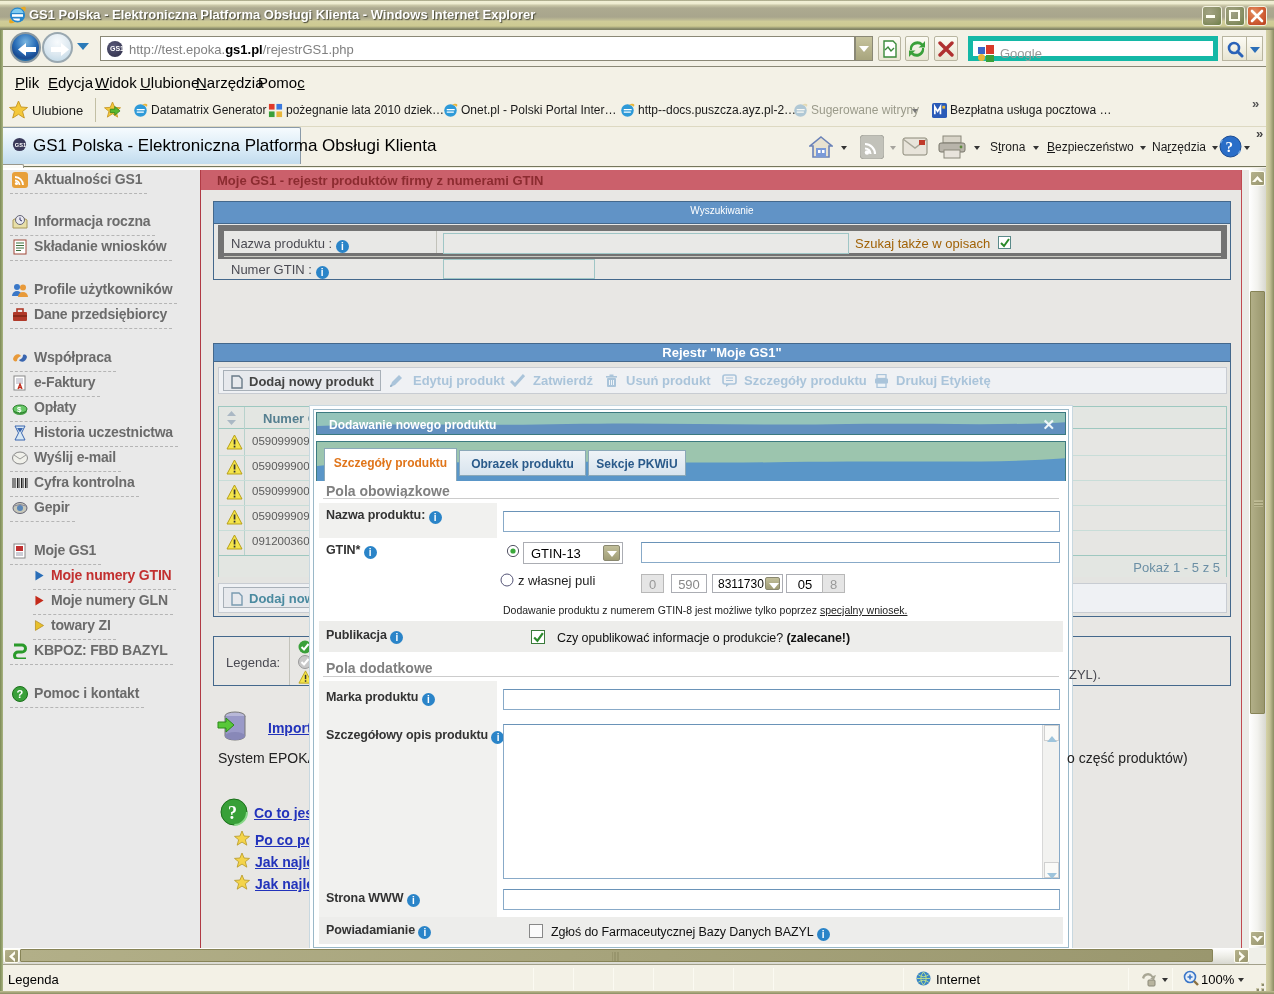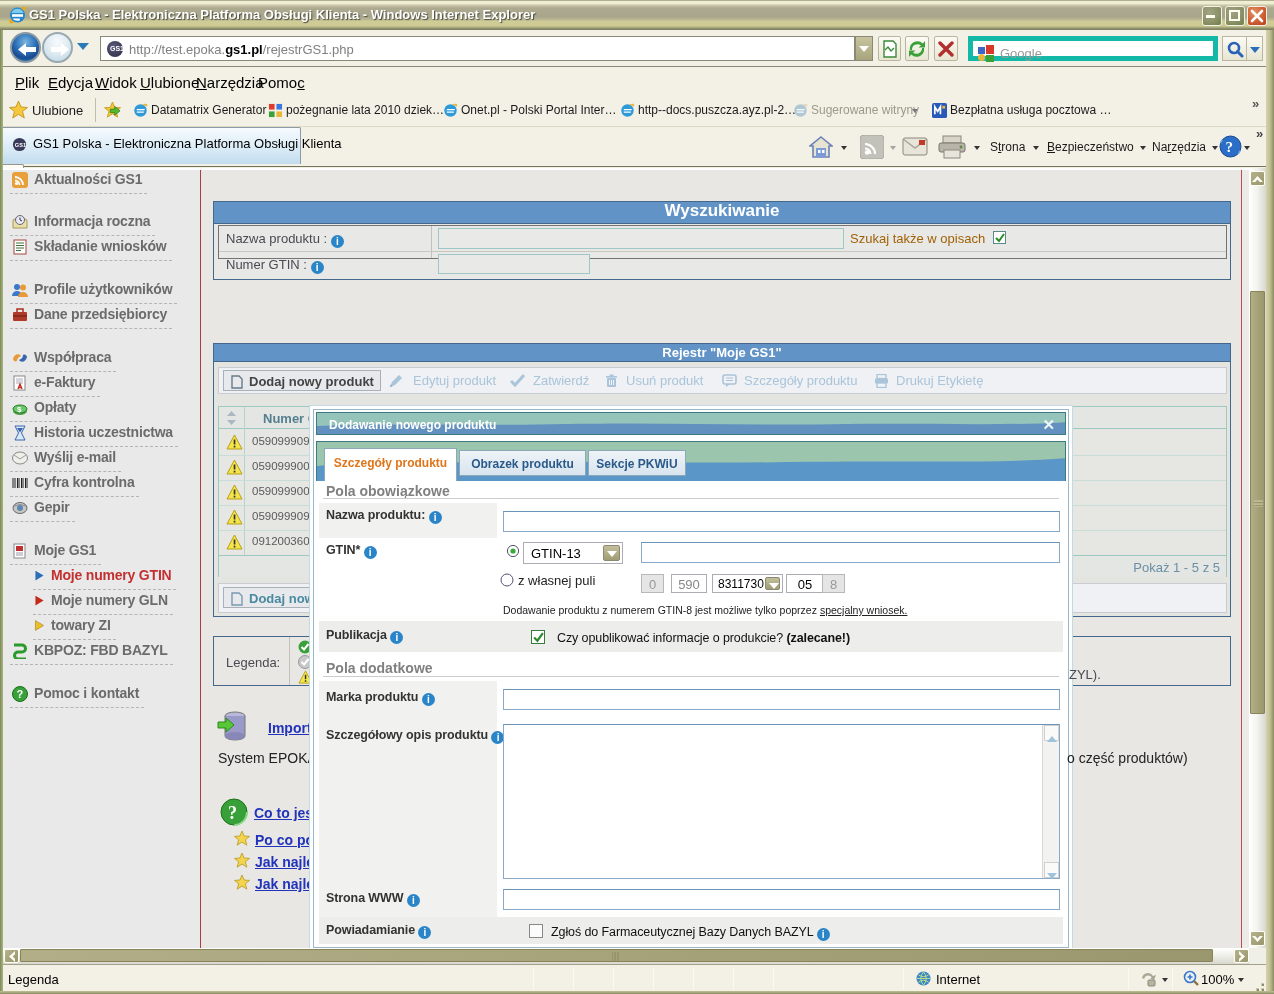--- a/index.html
+++ b/index.html
@@ -53,21 +53,21 @@
 
 
 #favrow { left:0; top:94px; width:1274px; height:33px; background:#f3f1e6; border-bottom:1px solid #ddd9c2; }
 #favrow .fav { position:absolute; top:9px; font-size:12px; color:#1a1a1a; white-space:nowrap; }
 #favsep { left:95px; top:4px; width:1px; height:24px; background:#c2bfa4; }
 #favchev { left:1252px; top:2px; color:#555; font-size:13px; font-weight:bold; }
 
 
 #tabrow { left:0; top:127px; width:1274px; height:40px; background:#f3f1e6; border-bottom:1px solid #74765c; }
 #tab1 { left:8px; top:3px; width:301px; height:37px; background:linear-gradient(#f6fbfe,#d8eaf6 60%,#c2dcee); border:1px solid #8a9aa8; border-bottom:none; border-radius:2px 2px 0 0; }
-#tab1 span { position:absolute; left:33px; top:9px; font-size:13px; color:#000; white-space:nowrap; }
+#tab1 span { position:absolute; left:33px; top:9px; font-size:17px; color:#000; white-space:nowrap; }
 #tab2 { left:313px; top:6px; width:24px; height:34px; background:linear-gradient(#fdfcf8,#e8e5d6); border:1px solid #98968a; border-bottom:none; border-radius:2px 2px 0 0; }
 .cmdtext { position:absolute; top:13px; font-size:12px; color:#1a1a1a; white-space:nowrap; }
 .ddarr { position:absolute; top:19px; width:0; height:0; border-left:3px solid transparent; border-right:3px solid transparent; border-top:4px solid #333; }
 
 
 #viewport { left:3px; top:168px; width:1246px; height:780px; background:#fff; overflow:hidden; }
 #sidebar { position:absolute; left:0; top:2px; width:197px; height:778px; background:#e9e9e9; }
 #contentbg { position:absolute; left:197px; top:2px; width:1042px; height:778px; background:#e8e7e4; border-left:1px solid #b03a44; border-right:1px solid #c04a50; }
 #contentstrip { position:absolute; left:1239px; top:2px; width:7px; height:778px; background:#ebebe7; }
 
@@ -75,21 +75,21 @@
 .snav { position:absolute; left:7px; white-space:nowrap; padding:0 5px 6px 24px; border-bottom:1px dashed #b5b5b5; font-size:14px; font-weight:bold; color:#6b6b6b; letter-spacing:-0.2px; }
 .snav .ic { position:absolute; left:2px; top:1px; width:16px; height:16px; }
 .snavsub { margin-left:23px; padding-left:18px; }
 .snavsub .ic { left:0px; width:13px; height:13px; top:2px; }
 .red { color:#c23030 !important; }
 #redhdr { position:absolute; left:198px; top:2px; width:1040px; height:20px; background:#cb606b; }
 #redhdr span { position:absolute; left:16px; top:3px; color:#8c2b30; font-weight:bold; font-size:13px; }
 .infoi { display:inline-block; width:13px; height:13px; border-radius:50%; background:#2a84c8; color:#fff; font-size:10px; font-weight:bold; text-align:center; line-height:13px; vertical-align:-2px; font-style:normal; }
 
 .pbtn { position:absolute; height:22px; line-height:20px; text-align:center; background:linear-gradient(#fbfaf6,#e8e7df); border:1px solid #9a9a92; border-radius:2px; color:#4381ad; font-weight:bold; font-size:13px; }
-.dis { position:absolute; top:5px; color:#aac4da; font-weight:normal; white-space:nowrap; }
+.dis { position:absolute; top:5px; color:#aac4da; font-weight:bold; white-space:nowrap; }
 .disic { position:absolute; top:6px; }
 .trow { position:absolute; left:0; width:100%; height:1px; background:#c8ddd8; }
 .tnum { position:absolute; left:33px; color:#5a5a5a; font-size:11.5px; }
 .warn { position:absolute; left:7px; }
 .star2 { position:absolute; }
 .blink { position:absolute; color:#2233bb; font-weight:bold; text-decoration:underline; font-size:14px; }
 
 
 #dialog { left:310px; top:241px; width:756px; height:539px; background:#fff; border:1px solid #9ab8c8; box-shadow:0 0 0 3px #fdfeff, 0 0 0 4px #c8d8e0; }
 #dlgtitle { position:absolute; left:2px; top:2px; width:750px; height:23px; background:#6290bf; border:1px solid #3c7a80; overflow:hidden; }
@@ -393,24 +393,27 @@
     <div class="snav" style="top:472px"><svg class="ic" viewBox="0 0 16 16">
           <path d="M2 2 H10 a3.5 3.5 0 0 1 0 7 H6 a3.5 3.5 0 0 0 0 7 H14" stroke="#2a9a2a" stroke-width="3" fill="none"></path>
         </svg><span class="tx">KBPOZ: FBD BAZYL</span></div>
     <div class="snav" style="top:515px"><svg class="ic" viewBox="0 0 16 16">
           <circle cx="8" cy="8" r="7.5" fill="#3aa03a" stroke="#1a701a"></circle>
           <text x="4.5" y="12" font-size="11" font-weight="bold" fill="#fff">?</text>
         </svg><span class="tx">Pomoc i kontakt</span></div>
   </div>
   <div id="contentbg"></div>
   <div id="contentstrip"></div>
+  <div id="redhdr">
+      <span>Moje GS1 - rejestr produktów firmy z numerami GTIN</span>
+    </div>
 
   <div class="abs" id="searchpanel" style="left:210px;top:33px;width:1018px;height:79px;border:1px solid #44688c;background:#e8e8e6">
-    <div style="position:absolute;left:0;top:0;width:100%;height:22px;background:#6193c6;border-bottom:1px solid #44688c;color:#fff;font-weight:bold;text-align:center;font-size:17px;line-height:18px">Wyszukiwanie</div>
-    <div style="position:absolute;left:4px;top:23px;width:1009px;height:34px;border:1px solid #737373">
+    <div style="position:absolute;left:0;top:0;width:100%;height:22px;background:#6193c6;border-bottom:1px solid #44688c;color:#fff;font-weight:normal;text-align:center;font-size:10px;line-height:18px">Wyszukiwanie</div>
+    <div style="position:absolute;left:4px;top:23px;width:1009px;height:34px;border:6px solid #737373">
       <div style="position:absolute;left:212px;top:0;width:1px;height:100%;background:#c2c2ba"></div>
       <div style="position:absolute;left:0;top:25px;width:100%;height:1px;background:#c8c8c0"></div>
       <span style="position:absolute;left:7px;top:5px;color:#4a4a52">Nazwa produktu : <i class="infoi">i</i></span>
       <span style="position:absolute;left:7px;top:31px;color:#4a4a52">Numer GTIN : <i class="infoi">i</i></span>
       <div style="position:absolute;left:219px;top:2px;width:406px;height:21px;border:1px solid #9fc6c6;background:#e9e9e7"></div>
       <span style="position:absolute;left:631px;top:5px;color:#a16207">Szukaj także w opisach</span>
       <div style="position:absolute;left:774px;top:5px;width:13px;height:13px;border:1px solid #5a8a8a;background:#fff">
           <svg width="12" height="12" viewBox="0 0 12 12" style="position:absolute;left:0;top:0">
             <path d="M2 6 L5 9 L10 2" stroke="#2a8a2a" stroke-width="2" fill="none"></path>
           </svg>

